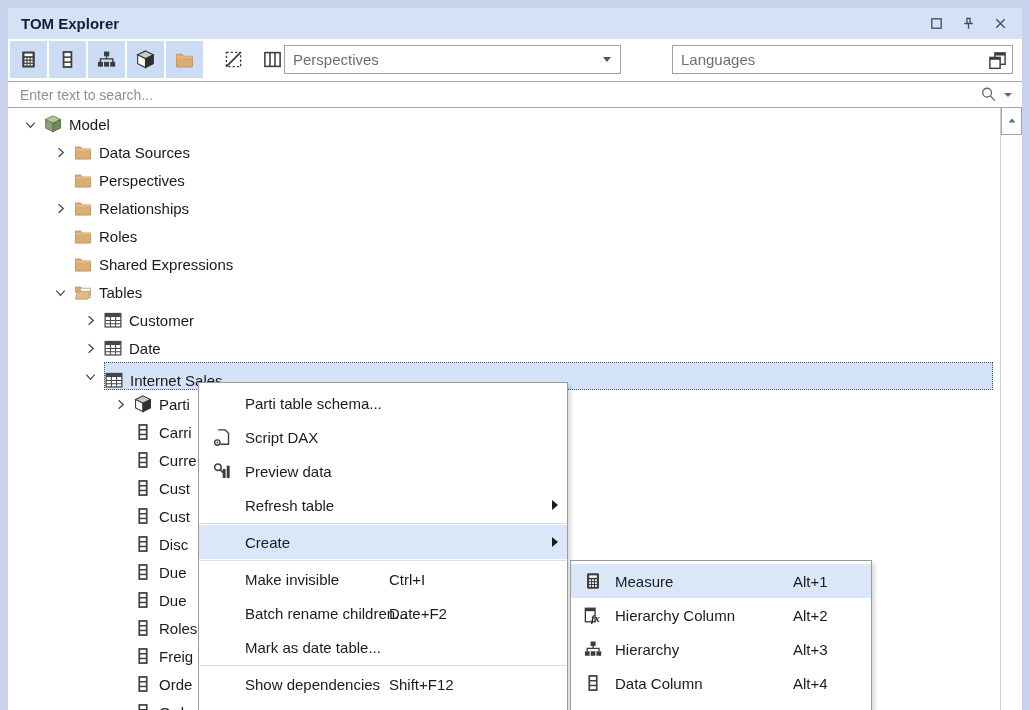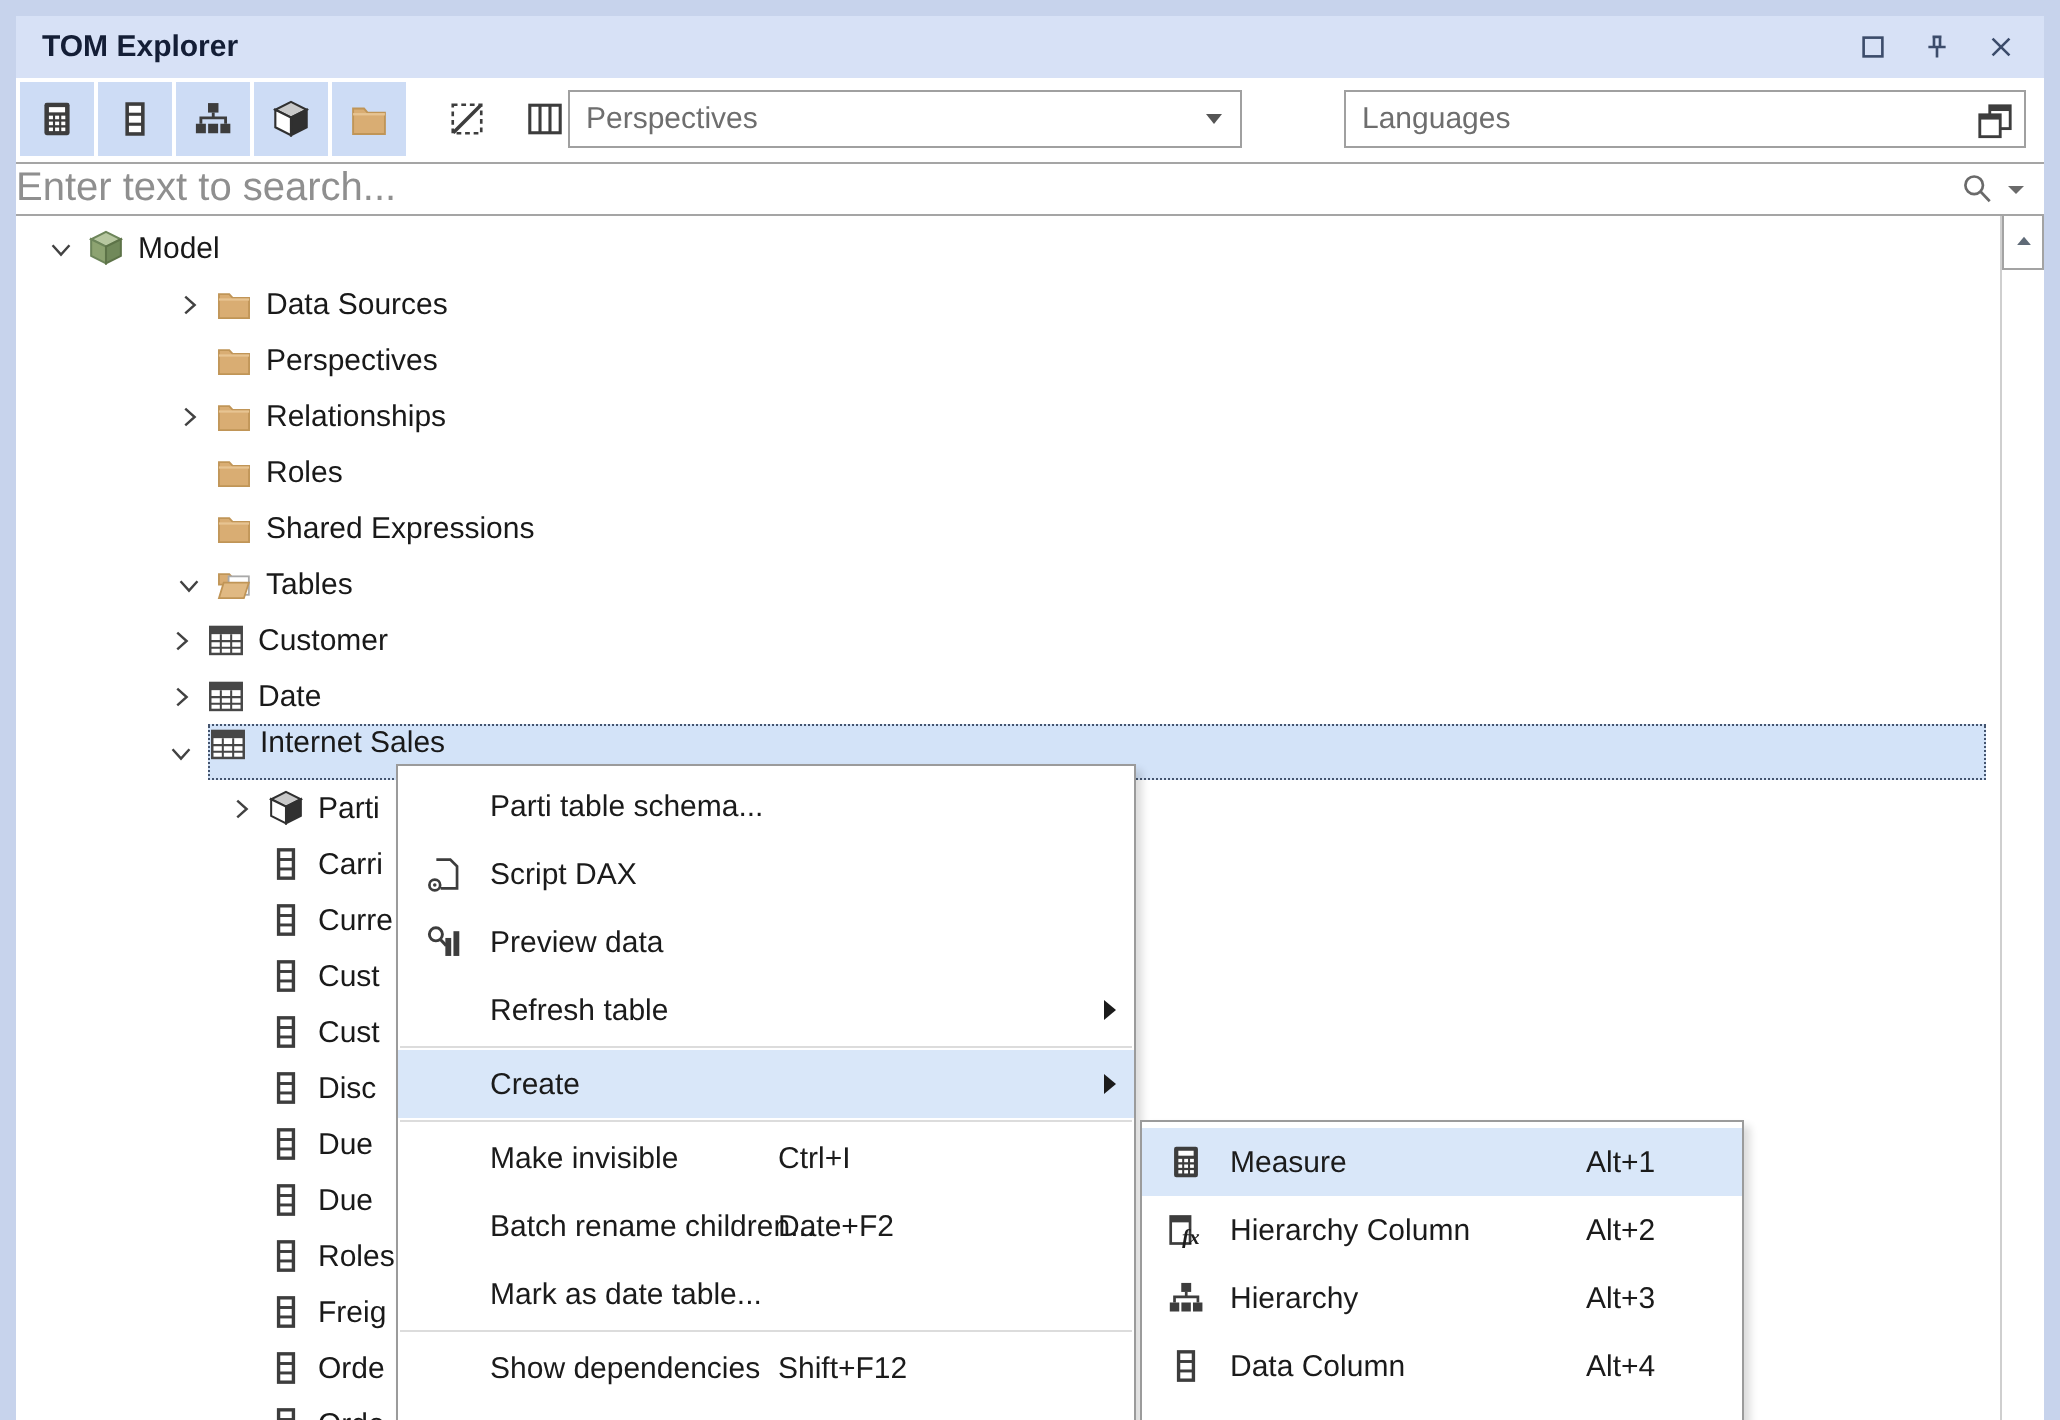--- a/index.html
+++ b/index.html
@@ -29,36 +29,36 @@
   .combo { position:absolute; top:6px; height:29px; background:#fff; border:1px solid #a0a0a0; display:flex; align-items:center; }
   .combo .cval { font-size:15px; color:#6e6e6e; padding-left:8px; }
   .combo .carr { margin-left:auto; margin-right:9px; width:0; height:0; border-left:4px solid transparent; border-right:4px solid transparent; border-top:5px solid #555; }
   .combo-persp { left:276px; width:337px; }
   .combo-lang  { left:632px; width:341px;margin-left:32px; }
   .cascade-btn { position:absolute; right:12px; top:8px; width:26px; height:26px; display:flex; align-items:center; justify-content:center; }
   .cascade-btn svg { width:19px; height:19px; }
 
   
   .searchrow { position:absolute; left:0; top:73px; right:0; height:27px; background:#fff; border-top:1px solid #a5a5a5; border-bottom:1px solid #a5a5a5; display:flex; align-items:center; }
-  .searchrow input { flex:1; border:none; outline:none; font-family:"Liberation Sans",sans-serif; font-size:20px; color:#333; padding-left:0; }
+  .searchrow input { flex:1; border:none; outline:none; font-family:"Liberation Sans",sans-serif; font-size:14px; color:#333; padding-left:12px; }
   .searchrow input::placeholder { color:#8f8f8f; }
   .sico { width:18px; height:18px; margin-right:6px; }
   .scaret { width:0; height:0; border-left:4px solid transparent; border-right:4px solid transparent; border-top:4px solid #6a6a6a; margin-right:10px; }
 
   
   .tree { position:absolute; left:0; top:100px; right:22px; bottom:0; background:#fff; overflow:hidden; padding-top:2px; }
   .row { height:28px; display:flex; align-items:center; font-size:15px; color:#191919; white-space:nowrap; }
   .chev { width:28px; flex:0 0 28px; display:flex; align-items:center; justify-content:center; }
   .chev svg { width:15px; height:15px; stroke:#424242; stroke-width:1.3; fill:none; }
   .ic { width:18px; height:18px; flex:0 0 18px; margin-right:7px; }
   .l0 { padding-left:8px; }
-  .l1 { padding-left:38px;margin-left:34px; }
+  .l1 { padding-left:38px; }
   .l2 { padding-left:68px; }
   .l3 { padding-left:98px; }
-  .selbox { flex:1; align-self:stretch; display:flex; align-items:flex-start; background:#d3e3f8; border:1px dotted #44546e; margin-right:7px; }
+  .selbox { flex:1; align-self:stretch; display:flex; align-items:flex-end; background:#d3e3f8; border:1px dotted #44546e; margin-right:7px; }
 
   
   .vscroll { position:absolute; right:0; top:100px; bottom:0; width:22px; background:#fff; border-left:1px solid #cfcfcf; }
   .sbtn { width:21px; height:27px; border:1px solid #a3a3a3; border-top:none; display:flex; align-items:center; justify-content:center; background:#fff; }
   .sbtn svg { width:12px; height:12px; }
 
   
   .menu { position:absolute; background:#fff; border:1px solid #9b9b9b; box-shadow:3px 3px 4px rgba(0,0,0,0.14); padding-top:3px; }
   .ctxmenu { left:198px; top:382px; width:370px; height:400px; z-index:10; }
   .submenu { left:570px; top:522px; width:302px; height:177px; z-index:11;margin-top:38px; }

